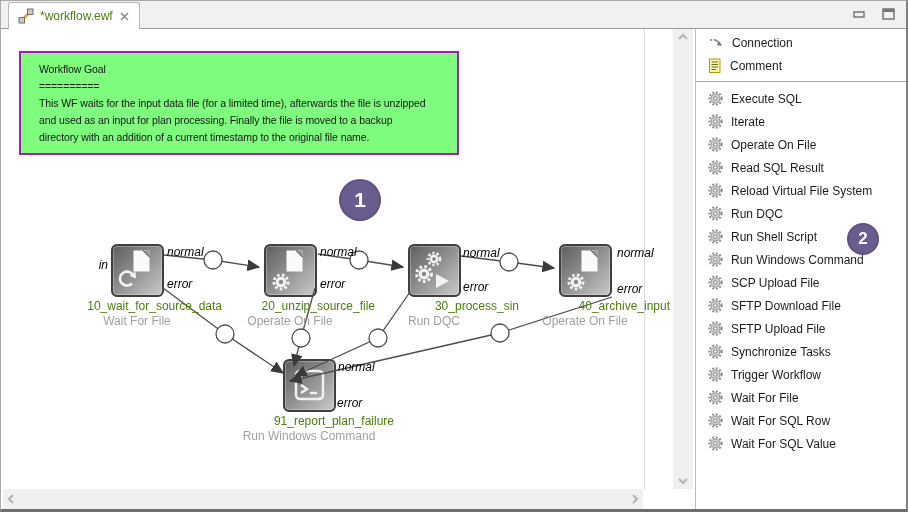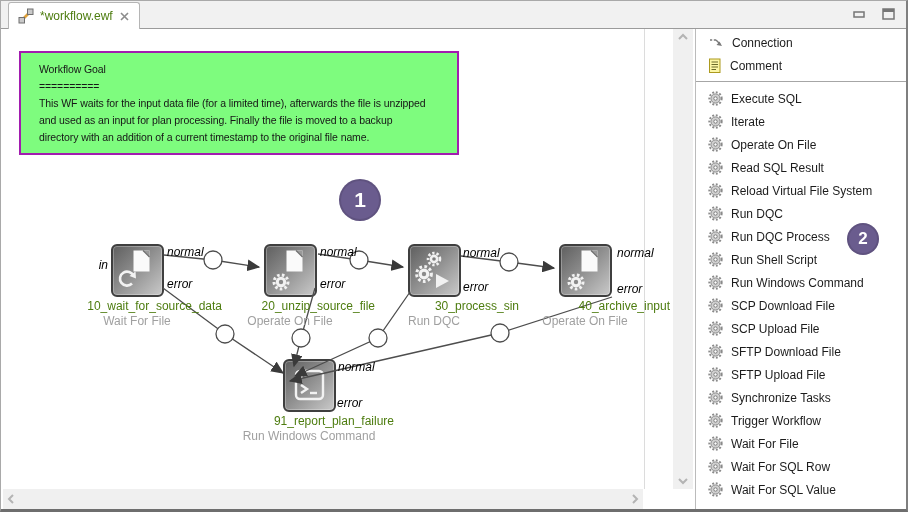--- a/index.html
+++ b/index.html
@@ -278,45 +278,29 @@
           <circle cx="7.5" cy="7.5" r="1.7" fill="#ffffff" stroke="#7d7d7d"></circle>
         </svg>
         <span>Run DQC</span>
       </div>
     <div class="p-row step">
         <svg width="15" height="15">
           <circle cx="7.5" cy="7.5" r="4.6" fill="#cfcfcf" stroke="#8a8a8a"></circle>
           <circle cx="7.5" cy="7.5" r="6.2" fill="none" stroke="#8a8a8a" stroke-width="1.9" stroke-dasharray="1.9 1.7"></circle>
           <circle cx="7.5" cy="7.5" r="1.7" fill="#ffffff" stroke="#7d7d7d"></circle>
         </svg>
-        <span>Run DQC Process</span>
-      </div>
-    <div class="p-row step">
-        <svg width="15" height="15">
-          <circle cx="7.5" cy="7.5" r="4.6" fill="#cfcfcf" stroke="#8a8a8a"></circle>
-          <circle cx="7.5" cy="7.5" r="6.2" fill="none" stroke="#8a8a8a" stroke-width="1.9" stroke-dasharray="1.9 1.7"></circle>
-          <circle cx="7.5" cy="7.5" r="1.7" fill="#ffffff" stroke="#7d7d7d"></circle>
-        </svg>
         <span>Run Shell Script</span>
       </div>
     <div class="p-row step">
         <svg width="15" height="15">
           <circle cx="7.5" cy="7.5" r="4.6" fill="#cfcfcf" stroke="#8a8a8a"></circle>
           <circle cx="7.5" cy="7.5" r="6.2" fill="none" stroke="#8a8a8a" stroke-width="1.9" stroke-dasharray="1.9 1.7"></circle>
           <circle cx="7.5" cy="7.5" r="1.7" fill="#ffffff" stroke="#7d7d7d"></circle>
         </svg>
         <span>Run Windows Command</span>
-      </div>
-    <div class="p-row step">
-        <svg width="15" height="15">
-          <circle cx="7.5" cy="7.5" r="4.6" fill="#cfcfcf" stroke="#8a8a8a"></circle>
-          <circle cx="7.5" cy="7.5" r="6.2" fill="none" stroke="#8a8a8a" stroke-width="1.9" stroke-dasharray="1.9 1.7"></circle>
-          <circle cx="7.5" cy="7.5" r="1.7" fill="#ffffff" stroke="#7d7d7d"></circle>
-        </svg>
-        <span>SCP Download File</span>
       </div>
     <div class="p-row step">
         <svg width="15" height="15">
           <circle cx="7.5" cy="7.5" r="4.6" fill="#cfcfcf" stroke="#8a8a8a"></circle>
           <circle cx="7.5" cy="7.5" r="6.2" fill="none" stroke="#8a8a8a" stroke-width="1.9" stroke-dasharray="1.9 1.7"></circle>
           <circle cx="7.5" cy="7.5" r="1.7" fill="#ffffff" stroke="#7d7d7d"></circle>
         </svg>
         <span>SCP Upload File</span>
       </div>
     <div class="p-row step">

